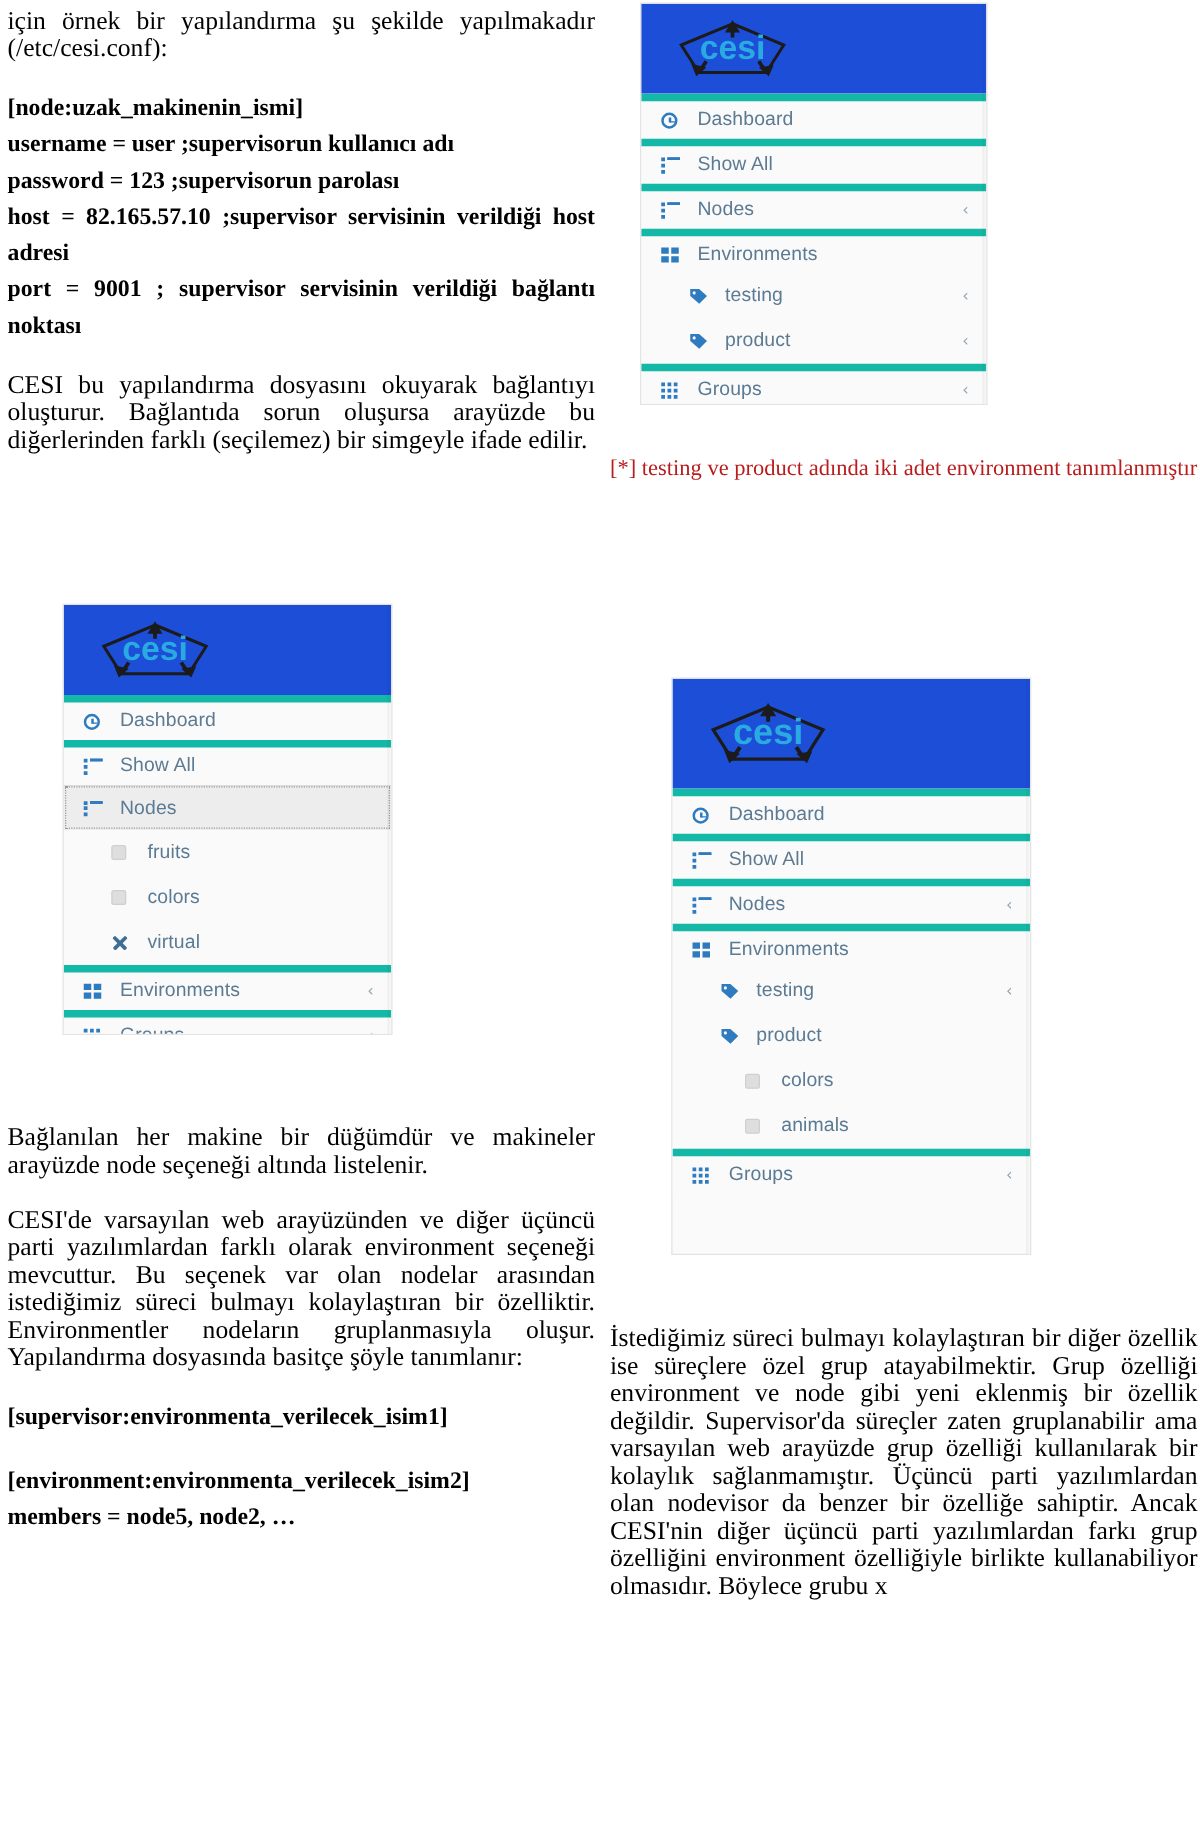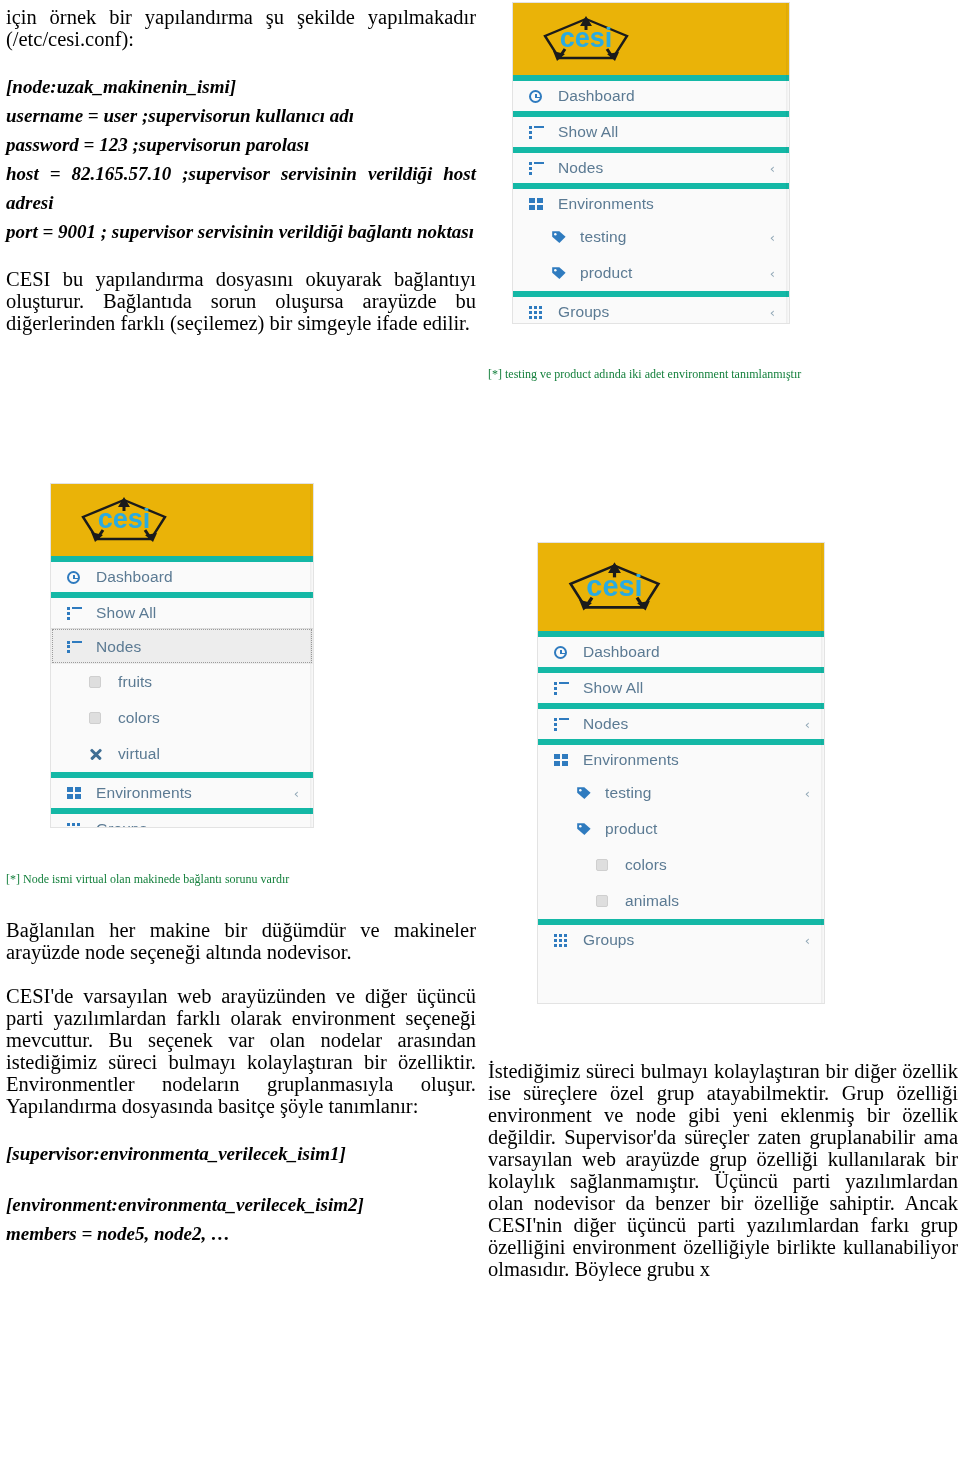--- a/index.html
+++ b/index.html
@@ -31,32 +31,31 @@
     text-justify: inter-word;
     font-family: "Liberation Serif", serif;
     color: #000;
   }
 
   p.code-text {
     margin: 0;
     font-size: 19px;
     line-height: 29px;
     font-weight: bold;
-    font-style: italic;
     font-family: "Liberation Serif", serif;
     text-align: justify;
   }
   p.code-text.nojust { text-align: left; }
 
   p.caption {
     margin: 0;
-    font-size: 12px;
+    font-size: 18px;
     line-height: 20px;
     font-family: "Liberation Serif", serif;
-    color: #15803d;
+    color: #b91c1c;
     text-align: left;
   }
   .spacer-md { height: 22px; }
   .spacer-lg { height: 30px; }
 
   
   .cesi-panel {
     position: absolute;
     background: #fafafa;
     border: 1px solid #e3e3e3;
@@ -69,21 +68,21 @@
     top: 0; right: 0; bottom: 0;
     width: 3px;
     background: linear-gradient(to right, rgba(0,0,0,0.06), rgba(0,0,0,0));
   }
   .logo-wrap {
     height: 72px;
     display: flex;
     align-items: center;
     padding-left: 24px;
     box-sizing: border-box;
-    background: #eab308;
+    background: #1d4ed8;
   }
   .logo-svg { display: block; }
 
   .menu { list-style: none; margin: 0; padding: 0; }
   .menu-item {
     display: flex;
     align-items: center;
     height: 36px;
     padding: 0 14px 0 16px;
     border-top: 6px solid #14b8a6;
@@ -285,23 +284,22 @@
           </span>
         </span>
         <span class="mi-label">Groups</span>
         <span class="mi-caret">‹</span>
       </li>
     </ul>
   <div class="shadow-right"></div>
 </div>
 
 <div class="col col-left" style="top:869px;">
-  <p class="caption">[*] Node ismi virtual olan makinede bağlantı sorunu vardır</p>
   <div class="spacer-lg"></div>
-  <p class="body-text">Bağlanılan her makine bir düğümdür ve makineler arayüzde node seçeneği altında nodevisor.</p>
+  <p class="body-text">Bağlanılan her makine bir düğümdür ve makineler arayüzde node seçeneği altında listelenir.</p>
   <div class="spacer-md"></div>
   <p class="body-text">CESI'de varsayılan web arayüzünden ve diğer üçüncü parti yazılımlardan farklı olarak environment seçeneği mevcuttur. Bu seçenek var olan nodelar arasından istediğimiz süreci bulmayı kolaylaştıran bir özelliktir. Environmentler nodeların gruplanmasıyla oluşur. Yapılandırma dosyasında basitçe şöyle tanımlanır:</p>
   <div class="spacer-md"></div>
   <p class="code-text nojust">[supervisor:environmenta_verilecek_isim1]</p>
   <div class="spacer-md"></div>
   <p class="code-text nojust">[environment:environmenta_verilecek_isim2]</p>
   <p class="code-text nojust">members = node5, node2, …</p>
 </div>
 
 <div class="cesi-panel" style="left:512px; top:2px; width:278px; height:322px;">

